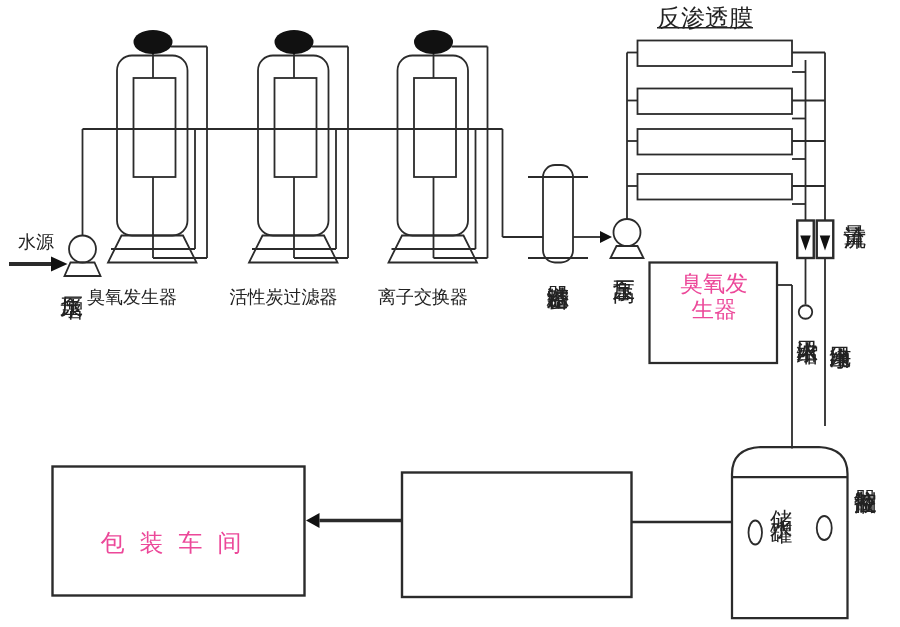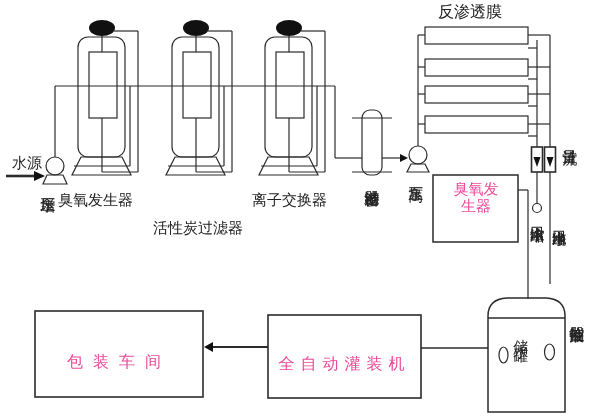--- a/index.html
+++ b/index.html
@@ -2,21 +2,21 @@
 <html><head>
 <meta charset="utf-8">
 <style>
   html,body{margin:0;padding:0;background:#fff;}
   #stage{
     position:relative;width:600px;height:418px;background:#ffffff;
     font-family:"DejaVu Sans","Liberation Sans",sans-serif;
     color:#1e1e1e;overflow:hidden;
   }
   #lineart{position:absolute;left:0;top:0;}
-  .lbl{position:absolute;font-size:15px;line-height:1.08;color:#222;white-space:nowrap;}
+  .lbl{position:absolute;font-size:12px;line-height:1.08;color:#222;white-space:nowrap;}
   .vlbl{position:absolute;font-size:15px;color:#222;writing-mode:vertical-rl;text-orientation:upright;line-height:1.05;}
   .boxlbl{position:absolute;text-align:center;font-size:16px;color:#ec4899;}
 </style>
 </head>
 <body>
 
 <div id="stage">
 
   <svg id="lineart" width="600" height="418" viewBox="0 0 600 418" fill="none" stroke="#2b2b2b" stroke-width="1.2">
 
@@ -153,39 +153,38 @@
 
     <rect x="35" y="311" width="168" height="86" stroke-width="1.6"></rect>
   </svg>
 
   <div class="lbl" style="left:12px;top:155px;">水源</div>
 
   <div class="vlbl" style="left:39px;top:186px;">增压泵</div>
 
   <div class="lbl" style="left:58px;top:192px;">臭氧发生器</div>
 
-  <div class="lbl" style="left:153px;top:192px;margin-top:28px;">活性炭过滤器</div>
+  <div class="lbl" style="left:153px;top:192px;">活性炭过滤器</div>
 
   <div class="lbl" style="left:252px;top:192px;">离子交换器</div>
 
   <div class="vlbl" style="left:363px;top:179px;">精密过滤器</div>
 
   <div class="vlbl" style="left:407px;top:175px;">高压泵</div>
 
-  <div class="lbl" style="left:438px;top:3px;font-size:16px;">反渗透膜</div>
+  <div class="lbl" style="left:438px;top:3px;font-size:16px;text-decoration:underline;">反渗透膜</div>
 
   <div class="vlbl" style="left:561px;top:138px;">流量计</div>
 
   <div class="vlbl" style="left:529px;top:216px;font-size:14.5px;">浓缩水出口</div>
 
   <div class="vlbl" style="left:551px;top:220px;font-size:14.5px;">纯净水出口</div>
 
   <div class="boxlbl" style="left:450px;top:181px;width:52px;font-size:15px;line-height:17px;">臭氧发生器</div>
 
   <div class="vlbl" style="left:512px;top:327px;letter-spacing:5px;">储水罐</div>
 
   <div class="vlbl" style="left:568px;top:315px;">液位控制器</div>
 
-  <div class="boxlbl" style="left:268px;top:354px;width:153px;letter-spacing:6px;">全自动灌装机</div>
 
   <div class="boxlbl" style="left:35px;top:352px;width:168px;letter-spacing:10px;">包装车间</div>
 
 </div>
 
 </body></html>

